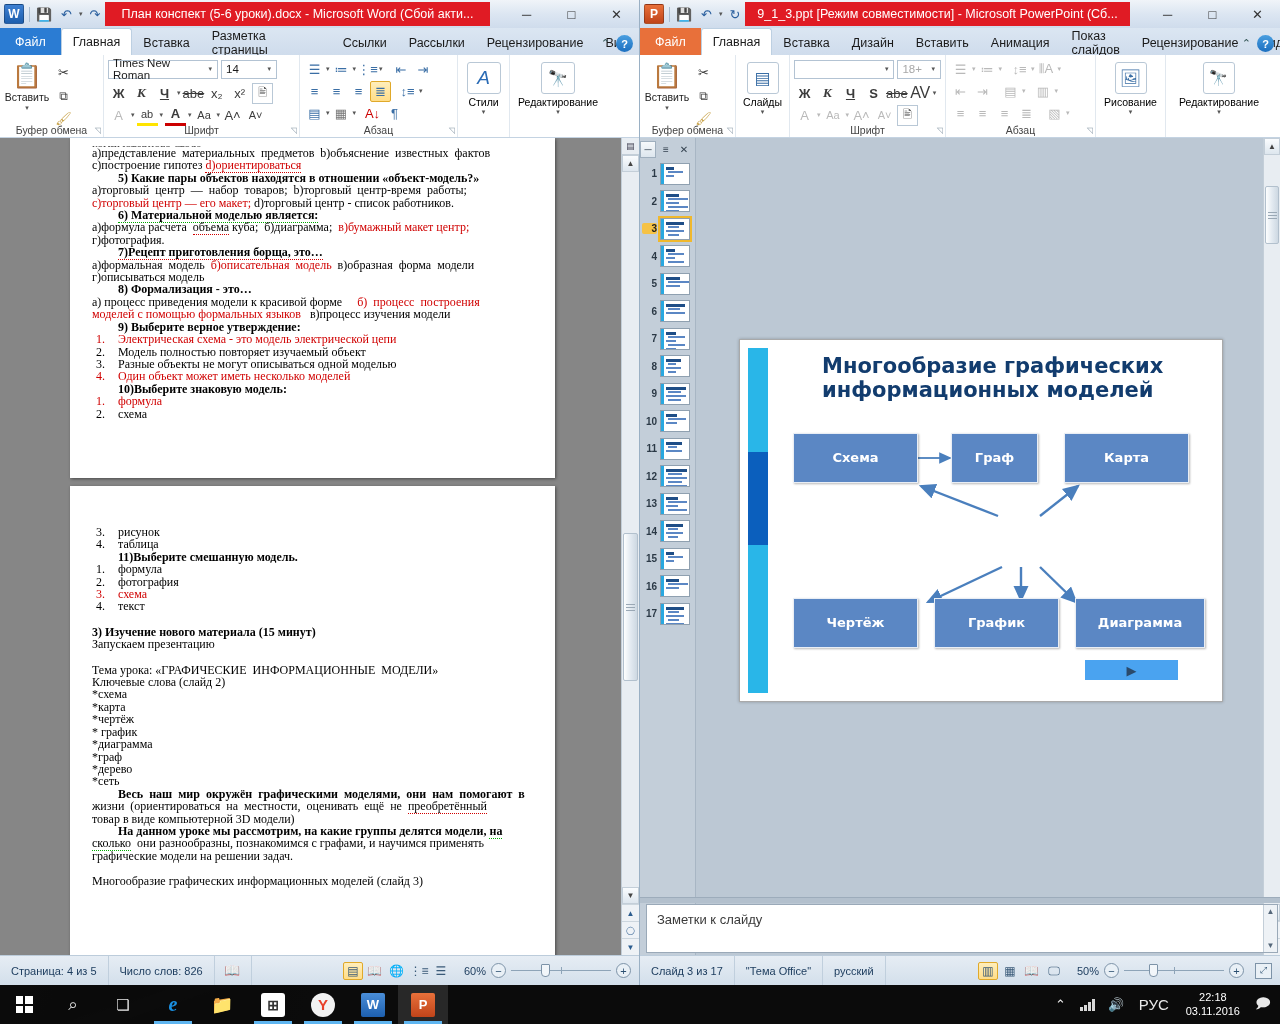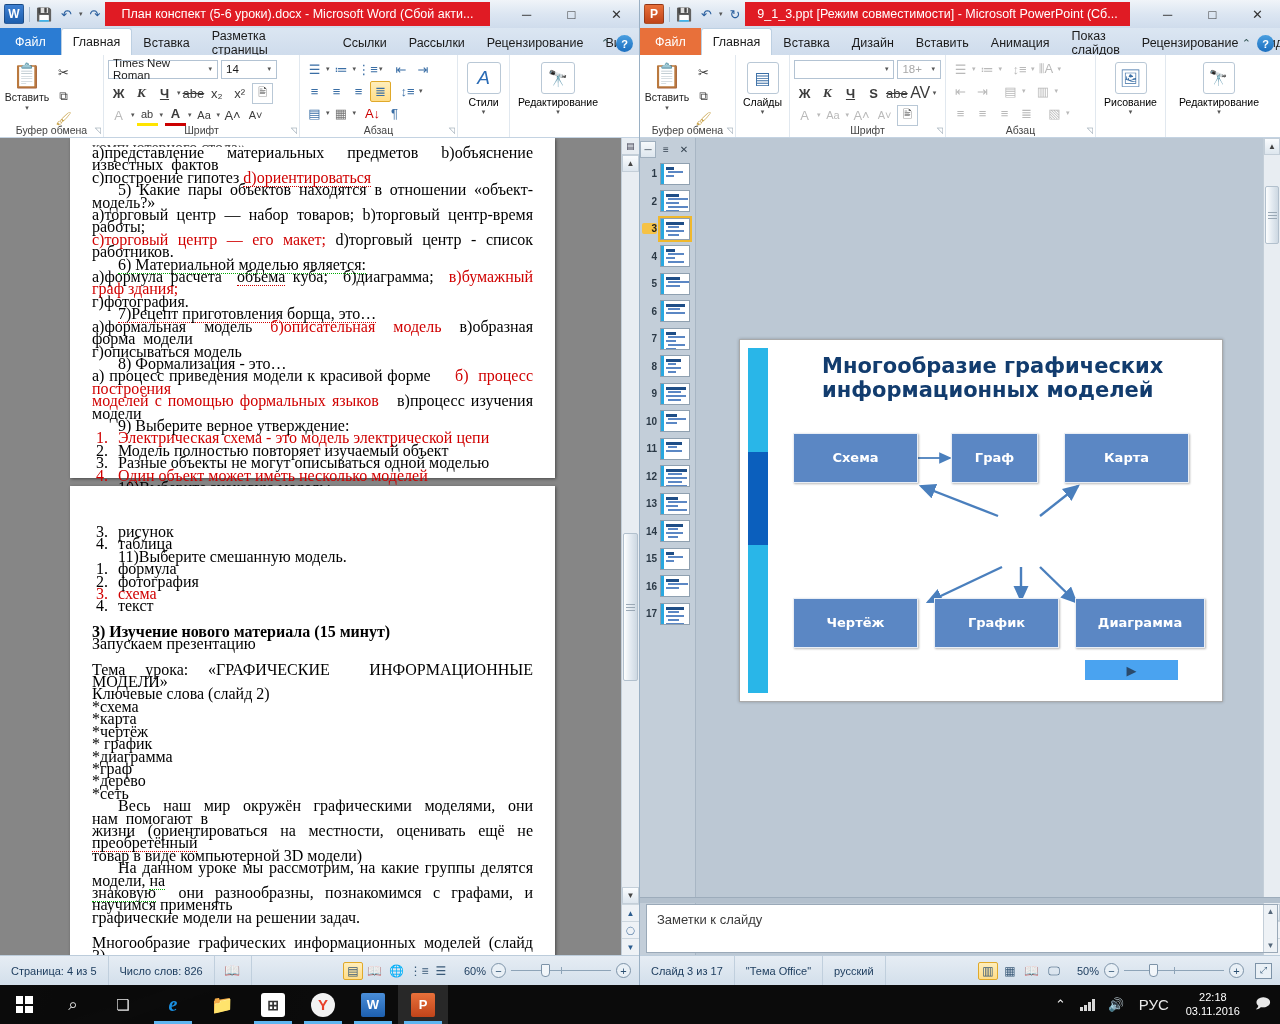--- a/index.html
+++ b/index.html
@@ -104,23 +104,23 @@
   .doc-canvas { position:absolute; left:0; top:0; right:18px; bottom:0;
                 background:#868686; }
   .page {
     position:absolute; left:70px; width:485px; background:#fff;
     box-shadow:1px 1px 3px rgba(0,0,0,.45);
     font-family:"Liberation Serif", serif;
     color:#000;
   }
   #page1 { top:0px; height:340px; padding:4px 22px 0 22px; }
   #page2 { top:348px; height:620px; padding:40px 22px 0 22px; }
-  .dl { font-size:16px; line-height:12.4px; text-align:justify; white-space:pre-wrap; }
+  .dl { font-size:12px; line-height:12.4px; text-align:justify; white-space:pre-wrap; }
   .dl.red { color:#d00000; }
-  .dl.ind { text-indent:26px; }
+  .dl.ind { text-indent:26px;font-weight:bold; }
   .dl.num { display:flex; }
   .dl.num .n { width:26px; flex:none; padding-left:4px;}
   .sq { border-bottom:1.4px dotted #d00000; }
   .sqg { border-bottom:1.4px dotted #0a0; }
 
   
   .vsb { position:absolute; right:0; top:0; width:18px; bottom:0;
          background:#e8edf2; border-left:1px solid #c3ced8; }
   .vsb .sb-btn { height:17px; display:flex;align-items:center;justify-content:center;
                  font-size:8px;color:#444; background:linear-gradient(180deg,#fafcfe,#dde6ee);
@@ -392,21 +392,21 @@
     <div class="doc-canvas">
 
       <div class="page" id="page1">
         <div class="dl" style="color:#444;height:5px;overflow:hidden">компьютерного стола».</div>
         <div class="dl">a)представление  материальных  предметов  b)объяснение  известных  фактов</div>
         <div class="dl">c)построение гипотез <span class="sq" style="color:#d00000">d)ориентироваться</span></div>
         <div class="dl ind">5) Какие пары объектов находятся в отношении «объект-модель?»</div>
         <div class="dl">a)торговый  центр  —  набор  товаров;  b)торговый  центр-время  работы;</div>
         <div class="dl"><span style="color:#d00000">c)торговый центр — его макет;</span> d)торговый центр - список работников.</div>
         <div class="dl ind"><span class="sqg">6) Материальной моделью является:</span></div>
-        <div class="dl">a)формула расчета  <span class="sq">объема</span> куба;  б)диаграмма;  <span style="color:#d00000">в)бумажный граф здания;</span></div>
+        <div class="dl">a)формула расчета  <span class="sq">объема</span> куба;  б)диаграмма;  <span style="color:#d00000">в)бумажный макет центр;</span></div>
         <div class="dl">г)фотография.</div>
         <div class="dl ind"><span class="sq">7)Рецепт приготовления борща, это…</span></div>
         <div class="dl">a)формальная  модель  <span style="color:#d00000">б)описательная  модель</span>  в)образная  форма  модели</div>
         <div class="dl">г)описываться модель</div>
         <div class="dl ind">8) Формализация - это…</div>
         <div class="dl">a) процесс приведения модели к красивой форме &nbsp; &nbsp; <span style="color:#d00000">б)  процесс  построения</span></div>
         <div class="dl"><span style="color:#d00000">моделей с помощью формальных языков</span> &nbsp; в)процесс изучения модели</div>
         <div class="dl ind">9) Выберите верное утверждение:</div>
         <div class="dl num red"><span class="n">1.</span><span>Электрическая схема - это модель электрической цепи</span></div>
         <div class="dl num"><span class="n">2.</span><span>Модель полностью повторяет изучаемый объект</span></div>
@@ -436,21 +436,21 @@
         <div class="dl">*чертёж</div>
         <div class="dl">* график</div>
         <div class="dl">*диаграмма</div>
         <div class="dl">*граф</div>
         <div class="dl">*дерево</div>
         <div class="dl">*сеть</div>
         <div class="dl ind">Весь  наш  мир  окружён  графическими  моделями,  они  нам  помогают  в</div>
         <div class="dl">жизни  (ориентироваться  на  местности,  оценивать  ещё  не  <span class="sq">преобретённый</span></div>
         <div class="dl">товар в виде компьютерной 3D модели)</div>
         <div class="dl ind">На данном уроке мы рассмотрим, на какие группы делятся модели, <span class="sqg">на</span></div>
-        <div class="dl"><span class="sqg">знаковую</span>  они разнообразны, познакомимся с графами, и научимся применять</div>
+        <div class="dl"><span class="sqg">сколько</span>  они разнообразны, познакомимся с графами, и научимся применять</div>
         <div class="dl">графические модели на решении задач.</div>
         <div class="dl" style="height:13px"></div>
         <div class="dl">Многообразие графических информационных моделей (слайд 3)</div>
       </div>
     </div>
 
     <div class="vsb">
       <div style="height:17px;border-bottom:1px solid #c3ced8;display:flex;align-items:center;justify-content:center;font-size:9px;color:#445">▤</div>
       <div class="sb-btn">▲</div>
       <div class="thumb" style="top:395px;height:148px;border-radius:2px">

